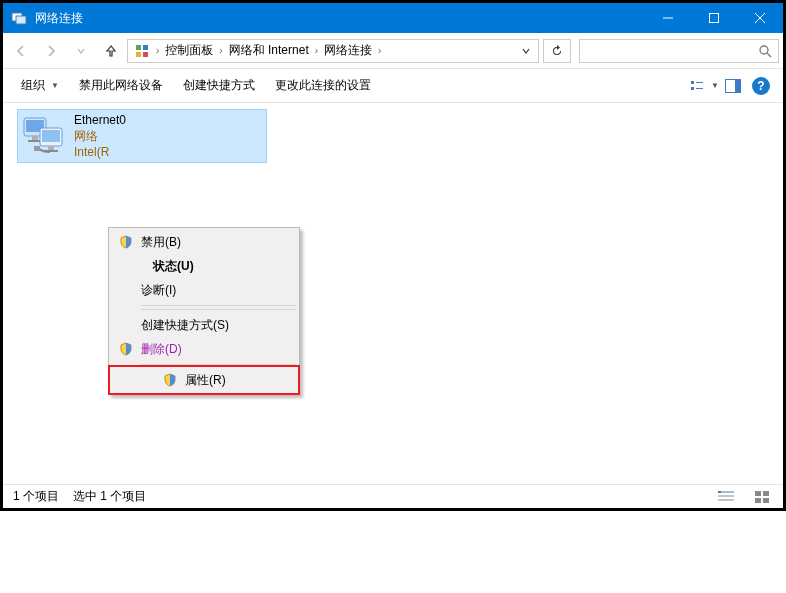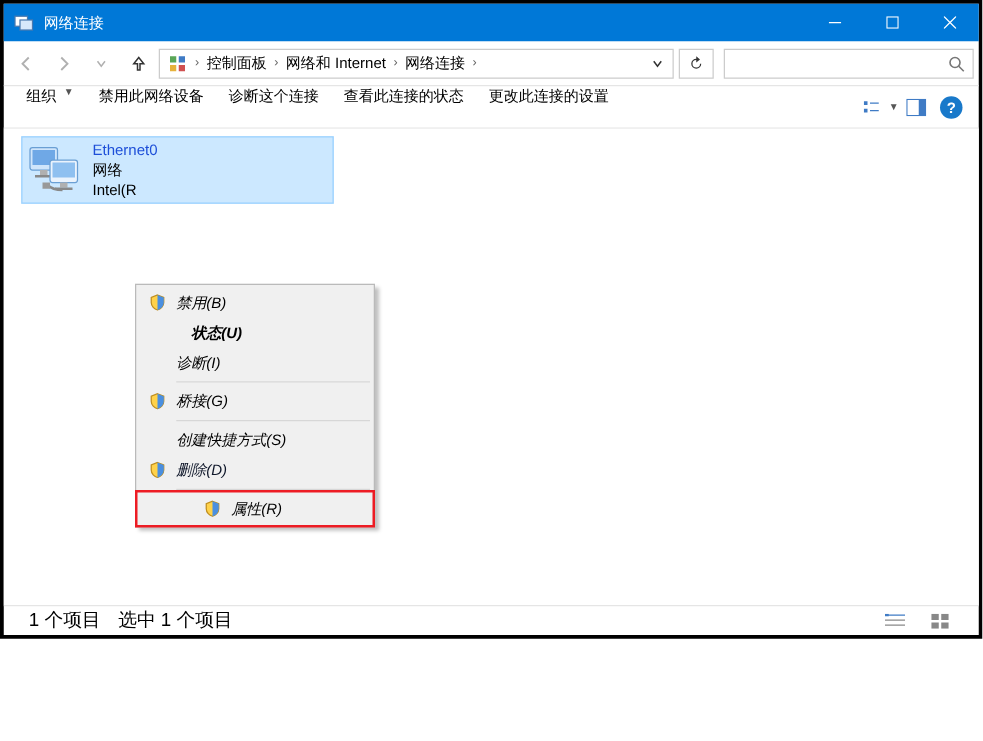--- a/index.html
+++ b/index.html
@@ -15,39 +15,39 @@
     .navbar .navbtn.enabled { color: #333; }
     .addrbar { flex: 1; height: 24px; border: 1px solid #ccc; display: flex; align-items: center; padding: 0 2px; font-size: 12px; margin-right: 2px; }
     .addrbar .bc { padding: 0 4px; display: flex; align-items: center; gap: 4px; height: 100%; }
     .addrbar .chev { color: #666; font-size: 10px; padding: 0 2px; }
     .addrbar .spacer { flex: 1; }
     .addrbar .dd { color: #333; padding: 0 6px; }
     .refresh { width: 28px; height: 24px; border: 1px solid #ccc; display: flex; align-items: center; justify-content: center; margin-right: 6px; }
     .searchbox { width: 200px; height: 24px; border: 1px solid #ccc; display: flex; align-items: center; justify-content: flex-end; padding: 0 6px; }
     .searchbox .sicon { color: #666; }
     .toolbar { height: 34px; display: flex; align-items: center; padding: 0 8px; font-size: 12px; border-bottom: 1px solid #e5e5e5; }
-    .toolbar .tbtn { padding: 0 10px; display: flex; align-items: flex-start; gap: 4px; height: 100%; cursor: default; }
+    .toolbar .tbtn { padding: 0 10px; display: flex; align-items: center; gap: 4px; height: 100%; cursor: default; }
     .toolbar .tspacer { flex: 1; }
     .toolbar .ticon { width: 28px; height: 100%; display: flex; align-items: center; justify-content: center; }
     .toolbar .tdd { font-size: 8px; color: #555; margin-left: 2px; }
     .content { flex: 1; position: relative; background: #fff; padding: 4px; }
     .adapter { position: absolute; left: 14px; top: 6px; width: 250px; height: 54px; display: flex; align-items: center; padding: 2px; background: #cce8ff; border: 1px solid #99d1ff; gap: 6px; }
     .adapter .aicon { width: 48px; height: 40px; display: flex; align-items: center; justify-content: center; }
     .adapter .atext { font-size: 12px; line-height: 16px; color: #222; overflow: hidden; }
-    .adapter .aname { color: #1d4ed8; }
-    .adapter .agrey { color: #000000; }
+    .adapter .aname { color: #000000; }
+    .adapter .agrey { color: #a16207; }
     .ctxmenu { position: absolute; left: 105px; top: 124px; width: 192px; background: #f0f0f0; border: 1px solid #bababa; box-shadow: 3px 3px 3px rgba(0,0,0,0.25); padding: 2px; font-size: 12px; }
     .ctxmenu .mitem { height: 24px; display: flex; align-items: center; padding: 0 8px 0 4px; position: relative; }
     .ctxmenu .mitem .micon { width: 22px; display: flex; justify-content: center; }
-    .ctxmenu .mitem .mlabel { flex: 1; padding-left: 4px; font-style: italic; }
-    .ctxmenu .mitem.disabled .mlabel { color: #0f172a; }
+    .ctxmenu .mitem .mlabel { flex: 1; padding-left: 4px; }
+    .ctxmenu .mitem.disabled .mlabel { color: #a21caf; }
     .ctxmenu .mitem.bold .mlabel { font-weight: bold; margin-left: 12px; }
     .ctxmenu .msep { height: 1px; background: #d7d7d7; margin: 3px 1px 3px 30px; }
     .ctxmenu .mitem.highlight { outline: 2px solid #ed1c24; outline-offset: 1px; padding-left: 48px; }
-    .statusbar { height: 24px; border-top: 1px solid #e5e5e5; display: flex; align-items: center; font-size: 15px; padding: 0 20px; gap: 14px; }
+    .statusbar { height: 24px; border-top: 1px solid #e5e5e5; display: flex; align-items: center; font-size: 12px; padding: 0 10px; gap: 14px; }
     .statusbar .sspacer { flex: 1; }
     .statusbar .vbtn { width: 22px; height: 20px; display: flex; align-items: center; justify-content: center; color: #555; }
     .help-icon { width: 18px; height: 18px; border-radius: 50%; background: #1979ca; color: #fff; display: flex; align-items: center; justify-content: center; font-size: 12px; font-weight: bold; }
     svg { display: block; }
   </style>
 </head>
 <body>
 
 <div class="window">
 
@@ -140,24 +140,21 @@
 
   <div class="toolbar">
     <div class="tbtn">
       <span>组织</span>
       <span class="tdd">▼</span>
     </div>
     <div class="tbtn">
         <span>禁用此网络设备</span>
       </div>
     <div class="tbtn">
-        <span>诊断这个连接</span>
-      </div>
-    <div class="tbtn">
-        <span>查看此连接的状态</span>
+        <span>创建快捷方式</span>
       </div>
     <div class="tbtn">
         <span>更改此连接的设置</span>
       </div>
     <div class="tspacer"></div>
     <div class="ticon">
       <svg width="18" height="14" viewBox="0 0 18 14">
           <rect x="0" y="2" width="3" height="3" fill="#3f7bc5"></rect>
           <rect x="0" y="8" width="3" height="3" fill="#3f7bc5"></rect>
           <line x1="5" y1="3.5" x2="12" y2="3.5" stroke="#3f7bc5"></line>
@@ -211,29 +208,20 @@
       </div>
       <div class="mitem bold">
         <span class="micon"></span>
         <span class="mlabel">状态(U)</span>
       </div>
       <div class="mitem">
         <span class="micon"></span>
         <span class="mlabel">诊断(I)</span>
       </div>
       <div class="msep"></div>
-      <div class="mitem">
-        <span class="micon">
-            <svg width="14" height="14" viewBox="0 0 14 14">
-              <path d="M7 1 L12 3 V7 C12 10 9.5 12.5 7 13 C4.5 12.5 2 10 2 7 V3 Z" fill="#ffd24a" stroke="#c08f1e"></path>
-              <path d="M7 1 L12 3 V7 C12 10 9.5 12.5 7 13 Z" fill="#4a8fe0"></path>
-            </svg>
-          </span>
-        <span class="mlabel">桥接(G)</span>
-      </div>
       <div class="msep"></div>
       <div class="mitem">
         <span class="micon"></span>
         <span class="mlabel">创建快捷方式(S)</span>
       </div>
       <div class="mitem disabled">
         <span class="micon">
             <svg width="14" height="14" viewBox="0 0 14 14">
               <path d="M7 1 L12 3 V7 C12 10 9.5 12.5 7 13 C4.5 12.5 2 10 2 7 V3 Z" fill="#ffd24a" stroke="#c08f1e"></path>
               <path d="M7 1 L12 3 V7 C12 10 9.5 12.5 7 13 Z" fill="#4a8fe0"></path>

